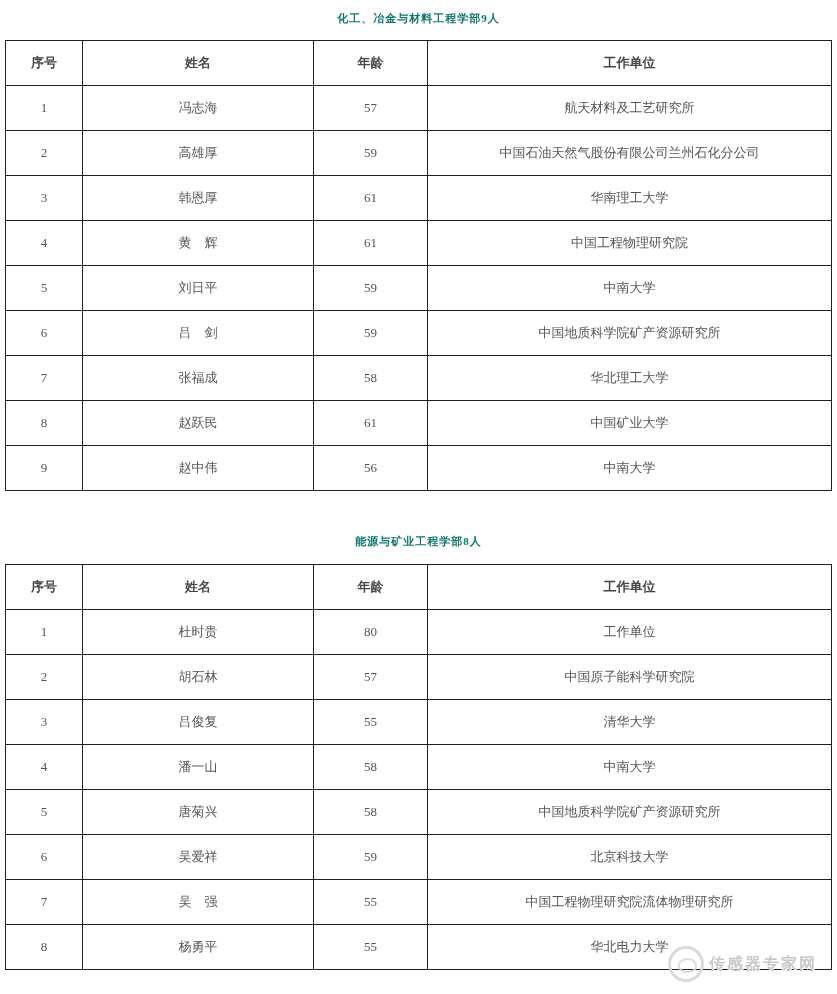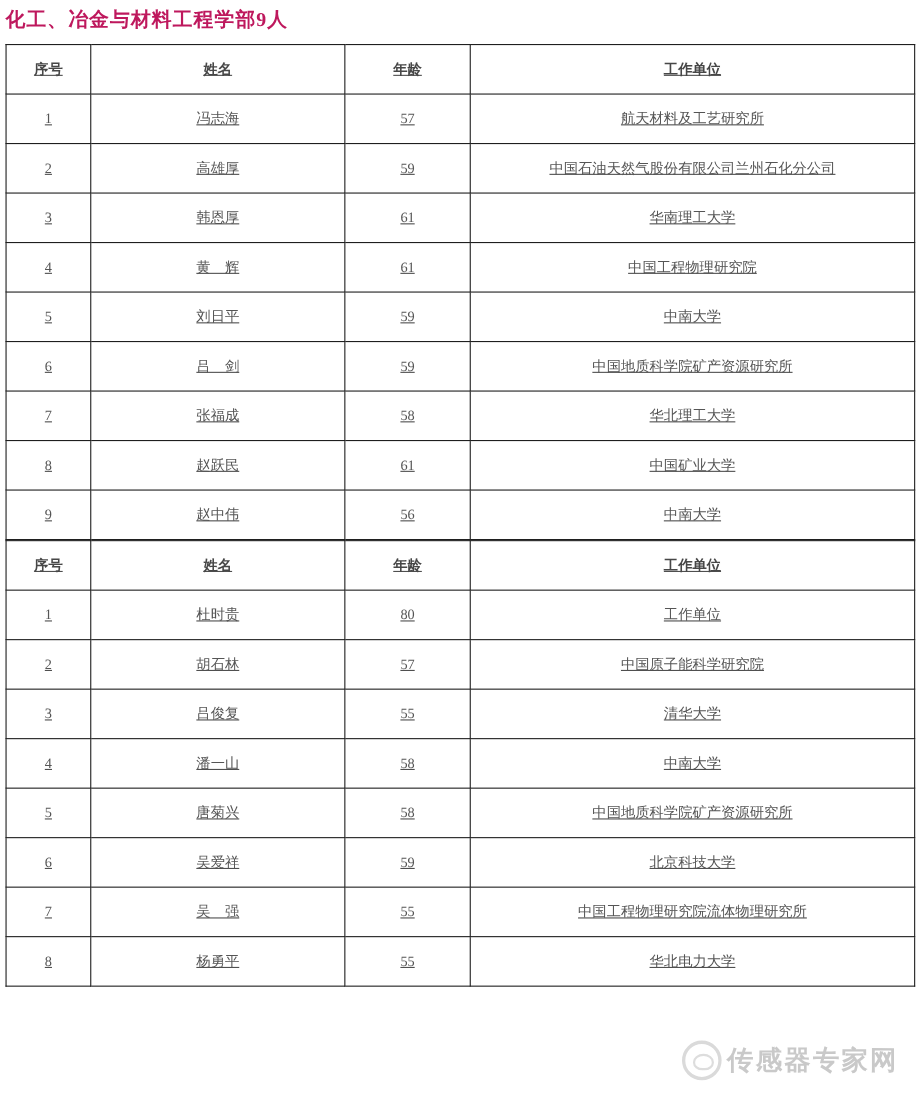--- a/index.html
+++ b/index.html
@@ -5,26 +5,26 @@
   * { margin: 0; padding: 0; box-sizing: border-box; }
   html, body { background: #ffffff; }
   body {
     width: 837px; height: 994px;
     position: relative; overflow: hidden;
     font-family: "Liberation Serif", "DejaVu Serif", serif;
     color: #4f4f4f;
   }
   .doc { padding: 0 5px; }
   .section-title {
-    font-weight: bold; font-size: 18px;
-    color: #be185d; letter-spacing: 1px;
+    text-align: center; font-weight: bold; font-size: 11px;
+    color: #0f766e; letter-spacing: 1px;
     padding-top: 9px; padding-bottom: 12px; line-height: 19px;
   }
   .section + .section .section-title { padding-top: 41px; padding-bottom: 13px; }
-  table { width: 100%; border-collapse: collapse; table-layout: fixed; text-decoration: underline; }
+  table { width: 100%; border-collapse: collapse; table-layout: fixed; }
   th, td {
     border: 1px solid #1f1f1f; height: 45px;
     text-align: center; vertical-align: middle;
     font-size: 13px; padding: 2px 4px;
     overflow: hidden; white-space: nowrap;
   }
   th { font-weight: bold; color: #474747; }
   td { color: #555555; }
   col.c-index { width: 77px; }
   col.c-name  { width: 231px; }
@@ -38,21 +38,21 @@
     width: 36px; height: 36px; border: 3px solid #d6d6d6;
     border-radius: 50%; position: relative; opacity: 0.9;
     flex: 0 0 auto;
   }
   .wm-logo::after {
     content: ""; position: absolute; left: 7px; top: 9px;
     width: 15px; height: 11px;
     border: 2px solid #dadada; border-radius: 50% 50% 45% 45%;
   }
   .wm-text {
-    font-size: 24px; font-weight: bold; color: #c9c9c9;
+    font-size: 16px; font-weight: bold; color: #c9c9c9;
     letter-spacing: 2px;
     font-family: "Liberation Sans", "DejaVu Sans", sans-serif;
     text-shadow: 1px 1px 0 #ffffff;
   }
 </style>
 </head>
 <body>
 
 <div class="doc">
   <div class="section">
@@ -125,20 +125,21 @@
             <td>9</td>
             <td>赵中伟</td>
             <td>56</td>
             <td>中南大学</td>
           </tr>
         </tbody>
     </table>
   </div>
 
   <div class="section">
+    <div class="section-title">能源与矿业工程学部8人</div>
     <table>
       <colgroup>
         <col class="c-index">
         <col class="c-name">
         <col class="c-age">
         <col class="c-workunit">
       </colgroup>
       <thead>
         <tr>
             <th>序号</th>

